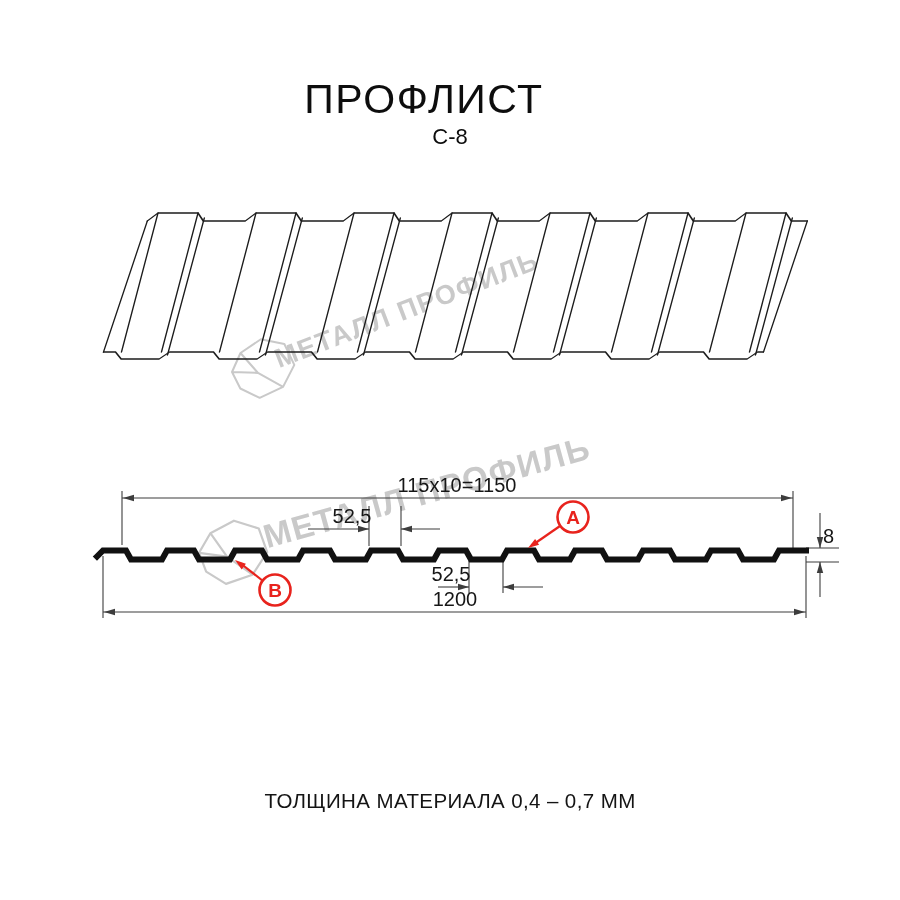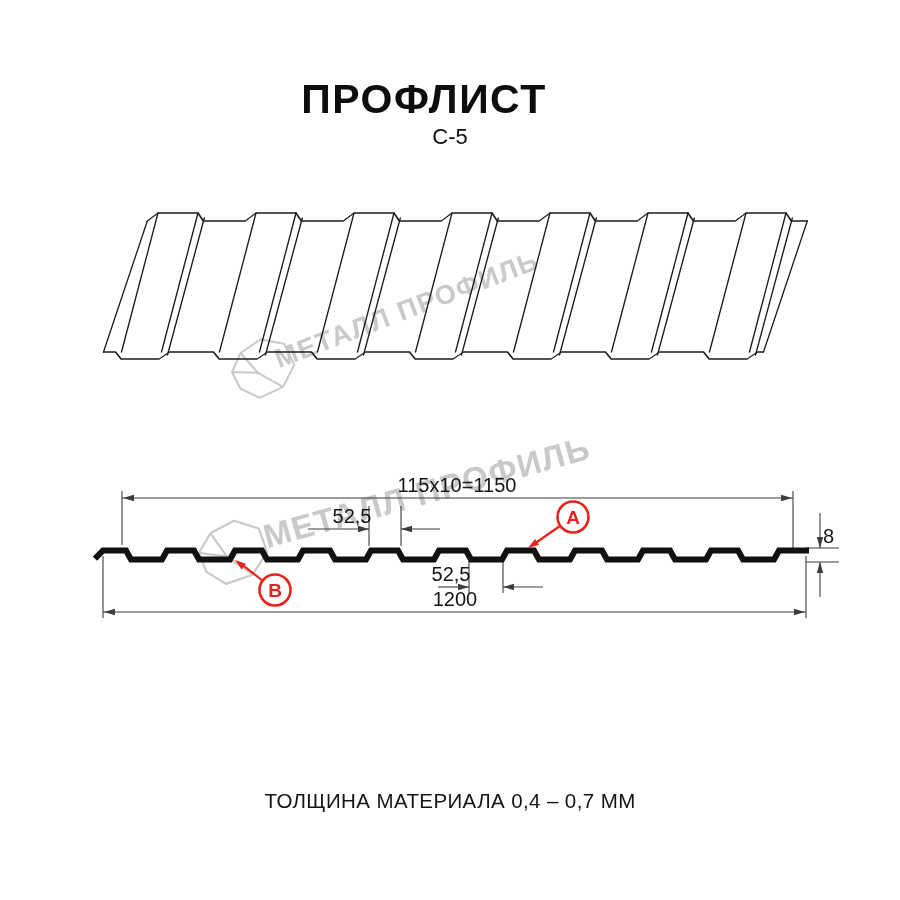--- a/index.html
+++ b/index.html
@@ -5,21 +5,21 @@
   :root{
     --red:#e8231d;
     --ink:#1a1a1a;
     --dim:#3d3d3d;
     --wm:#c9c9c9;
   }
   html,body{margin:0;padding:0;background:#fff;}
   .page{position:relative;width:900px;height:900px;background:#fff;overflow:hidden;
         font-family:"Liberation Sans","DejaVu Sans",sans-serif;color:var(--ink);}
   .title{position:absolute;left:0;top:76px;width:848px;text-align:center;
-         font-size:41px;font-weight:700;letter-spacing:1.5px;color:#0d0d0d;}
+         font-size:41px;font-weight:400;letter-spacing:1.5px;color:#0d0d0d;}
   .subtitle{position:absolute;left:0;top:124px;width:900px;text-align:center;
          font-size:22px;font-weight:500;color:#0d0d0d;}
   .footer{position:absolute;left:0;top:789px;width:900px;text-align:center;
          font-size:20.5px;font-weight:400;letter-spacing:.4px;color:#141414;}
   svg{position:absolute;left:0;top:0;}
   .ln{stroke:#1c1c1c;stroke-width:1.4;fill:none;stroke-linejoin:round;stroke-linecap:round;}
   .dimln{stroke:var(--dim);stroke-width:1.1;fill:none;}
   .dimarr{fill:var(--dim);stroke:none;}
   .dimtxt{font:20px "Liberation Sans","DejaVu Sans",sans-serif;fill:#161616;}
   .wmtxt{font-weight:bold;fill:var(--wm);letter-spacing:1.5px;}
@@ -29,21 +29,21 @@
   .redcirc{stroke:var(--red);stroke-width:2.6;fill:none;}
   .redtxt{font:bold 19px "Liberation Sans","DejaVu Sans",sans-serif;fill:var(--red);}
   .profile{stroke:#111;stroke-width:6;fill:none;stroke-linejoin:miter;stroke-linecap:square;}
 </style>
 </head>
 <body>
 
 <div class="page">
 
   <div class="title">ПРОФЛИСТ</div>
-  <div class="subtitle">С-5</div>
+  <div class="subtitle">С-8</div>
 
   <svg width="900" height="900" viewBox="0 0 900 900">
 
     <g>
       <g transform="translate(263,368) rotate(-21) scale(0.92)">
         <path class="wmln" d="M-33,-8 L-17,-24 L9,-30 L31,-16 L33,9 L13,27 L-15,29 L-31,12 Z M-17,-24 L-7,3 L-33,-8 M-7,3 L13,27"></path>
       </g>
       <text class="wmtxt" font-size="27" text-anchor="middle" transform="translate(410,318) rotate(-21)">МЕТАЛЛ ПРОФИЛЬ</text>
     </g>
 

